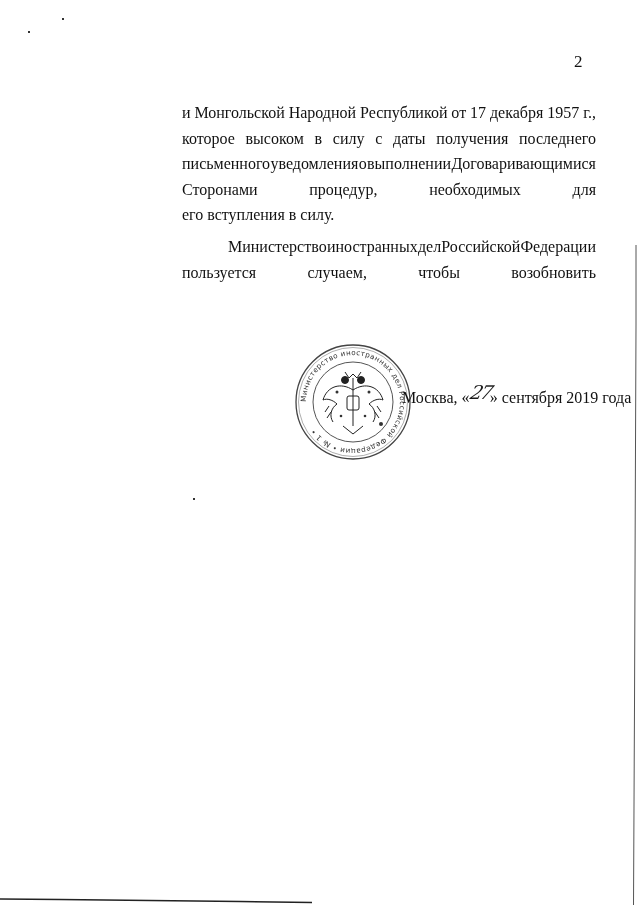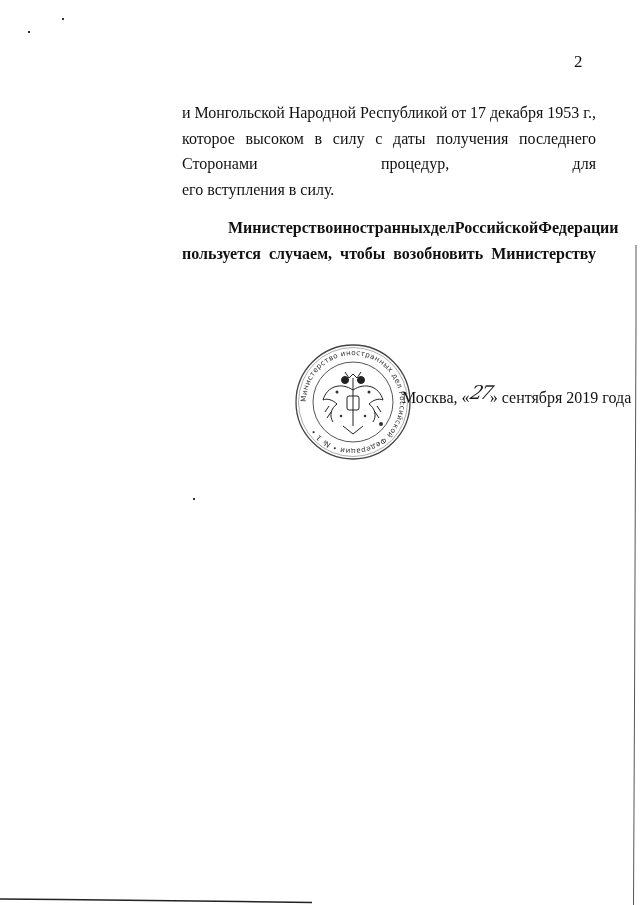--- a/index.html
+++ b/index.html
@@ -34,21 +34,21 @@
       line-height: 20px;
     }
     .body-text {
       position: absolute;
       left: 182px;
       width: 414px;
       font-size: 16px;
       line-height: 25.5px;
     }
     .para1 { top: 100px; }
-    .para2 { top: 215px; font-weight: bold; }
+    .para2 { top: 234px; }
     .justify-row {
       display: flex;
       justify-content: space-between;
       height: 25.5px;
       line-height: 25.5px;
       white-space: nowrap;
     }
     .plain-row {
       height: 25.5px;
       line-height: 25.5px;
@@ -115,54 +115,61 @@
 
   <div class="body-text para1" id="para1">
       <div class="justify-row">
         <span>и</span>
         <span>Монгольской</span>
         <span>Народной</span>
         <span>Республикой</span>
         <span>от</span>
         <span>17</span>
         <span>декабря</span>
-        <span>1953</span>
+        <span>1957</span>
         <span>г.,</span>
       </div>
       <div class="justify-row">
         <span>которое</span>
         <span>высоком</span>
         <span>в</span>
         <span>силу</span>
         <span>с</span>
         <span>даты</span>
         <span>получения</span>
         <span>последнего</span>
       </div>
       <div class="justify-row">
+        <span>письменного</span>
+        <span>уведомления</span>
+        <span>о</span>
+        <span>выполнении</span>
+        <span>Договаривающимися</span>
+      </div>
+      <div class="justify-row">
         <span>Сторонами</span>
         <span>процедур,</span>
+        <span>необходимых</span>
         <span>для</span>
       </div>
       <div class="plain-row">его вступления в силу.</div>
     </div>
   <div class="body-text para2" id="para2">
       <div class="justify-row indent">
         <span>Министерство</span>
         <span>иностранных</span>
         <span>дел</span>
         <span>Российской</span>
         <span>Федерации</span>
       </div>
       <div class="justify-row">
         <span>пользуется</span>
         <span>случаем,</span>
         <span>чтобы</span>
         <span>возобновить</span>
-        <span>Министерству</span>
       </div>
     </div>
 
   <div class="sign-block">
     <svg class="seal" viewBox="0 0 120 120">
       <defs>
         <path id="ringPath" d="M60,60 m-47,0 a47,47 0 1,1 94,0 a47,47 0 1,1 -94,0"></path>
       </defs>
       <circle cx="60" cy="60" r="57" fill="none" stroke="#444" stroke-width="1.3"></circle>
       <circle cx="60" cy="60" r="54.5" fill="none" stroke="#777" stroke-width="0.6"></circle>

